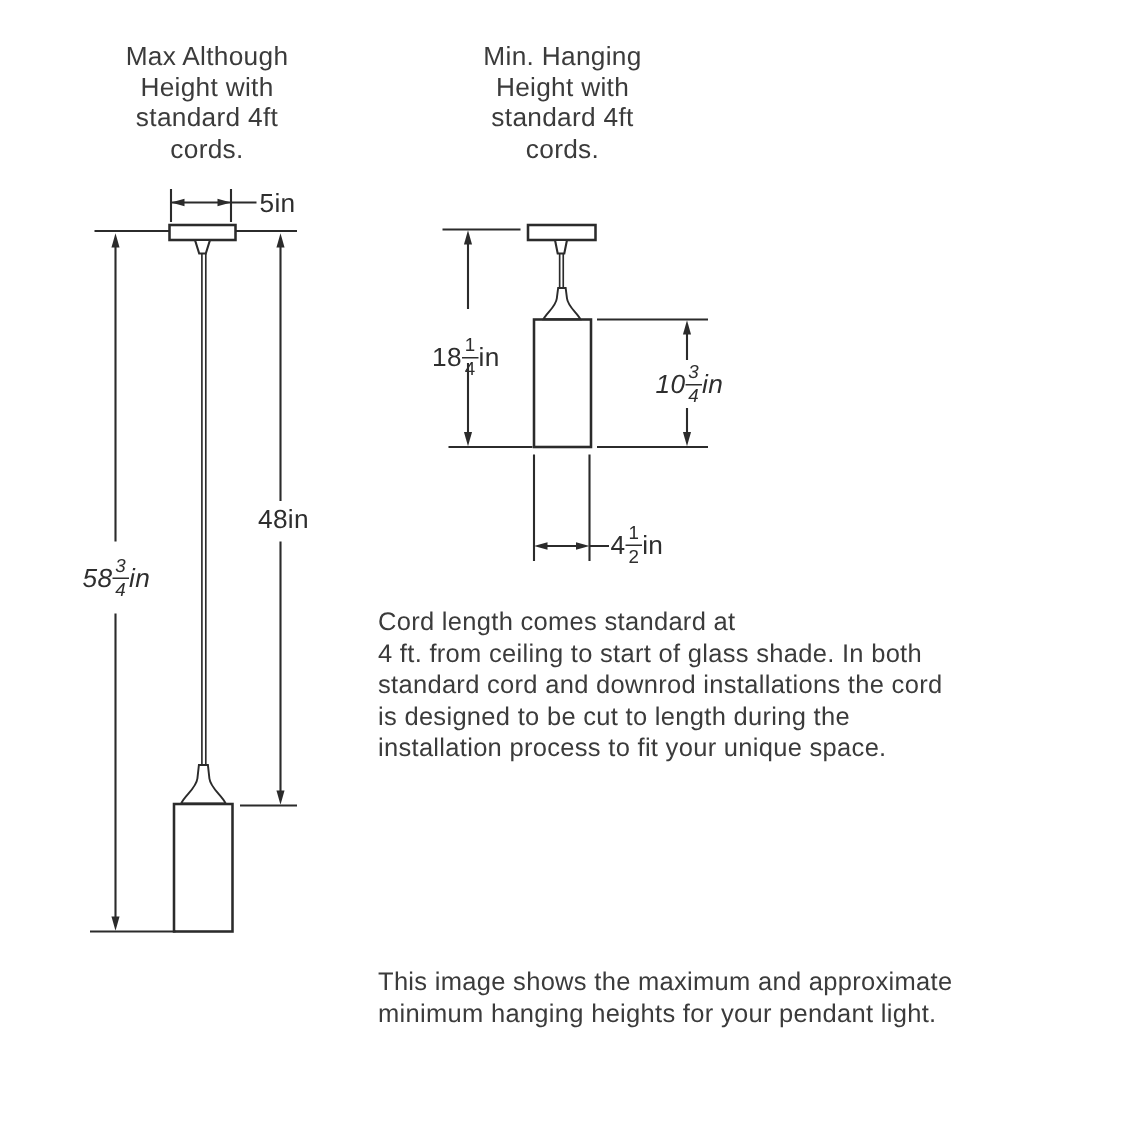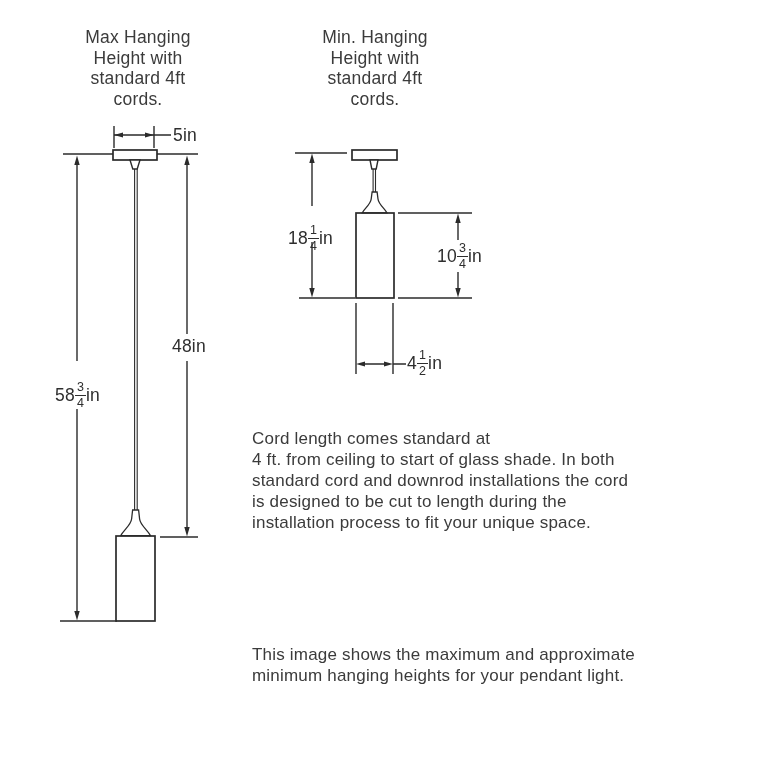--- a/index.html
+++ b/index.html
@@ -54,21 +54,21 @@
     margin:0 0.5px;
   }
   .frac .num { border-bottom:1.4px solid #2e2e2e; padding:0 1.5px 1px; }
   .frac .den { padding-top:1px; }
 </style>
 </head>
 <body>
 
 <div class="stage">
 
-  <div class="diagram-title" style="left:40px; top:27px; width:196px;">Max Hanging
+  <div class="diagram-title" style="left:40px; top:27px; width:196px;">Max Although
 Height with
 standard 4ft
 cords.</div>
   <div class="diagram-title" style="left:285px; top:27px; width:180px;">Min. Hanging
 Height with
 standard 4ft
 cords.</div>
 
   <svg class="lineart" width="761" height="761" viewBox="0 0 761 761" stroke="#2b2b2b" stroke-width="1.4" fill="none">
 
@@ -145,57 +145,57 @@
   </svg>
 
   <div class="dim" style="left:173px; top:125px;">
     <span>5in</span>
   </div>
 
   <div class="dim" style="left:172px; top:336px;">
     <span>48in</span>
   </div>
 
-  <div class="dim" style="left:55px; top:381px;">
+  <div class="dim" style="left:55px; top:371px;font-style:italic;">
     <span>58</span>
       <span class="frac">
         <span class="num">3</span>
         <span class="den">4</span>
       </span>
       <span>in</span>
   </div>
 
   <div class="dim" style="left:288px; top:209px;margin-top:15px;">
     <span>18</span>
       <span class="frac">
         <span class="num">1</span>
         <span class="den">4</span>
       </span>
       <span>in</span>
   </div>
 
-  <div class="dim" style="left:437px; top:242px;">
+  <div class="dim" style="left:437px; top:242px;font-style:italic;">
     <span>10</span>
       <span class="frac">
         <span class="num">3</span>
         <span class="den">4</span>
       </span>
       <span>in</span>
   </div>
 
   <div class="dim" style="left:407px; top:349px;">
     <span>4</span>
       <span class="frac">
         <span class="num">1</span>
         <span class="den">2</span>
       </span>
       <span>in</span>
   </div>
 
-  <div class="note" style="top:405px;margin-top:24px;">Cord length comes standard at
+  <div class="note" style="top:405px;">Cord length comes standard at
 4 ft. from ceiling to start of glass shade. In both
 standard cord and downrod installations the cord
 is designed to be cut to length during the
 installation process to fit your unique space.</div>
   <div class="note" style="top:645px;">This image shows the maximum and approximate
 minimum hanging heights for your pendant light.</div>
 
 </div>
 
 </body></html>

